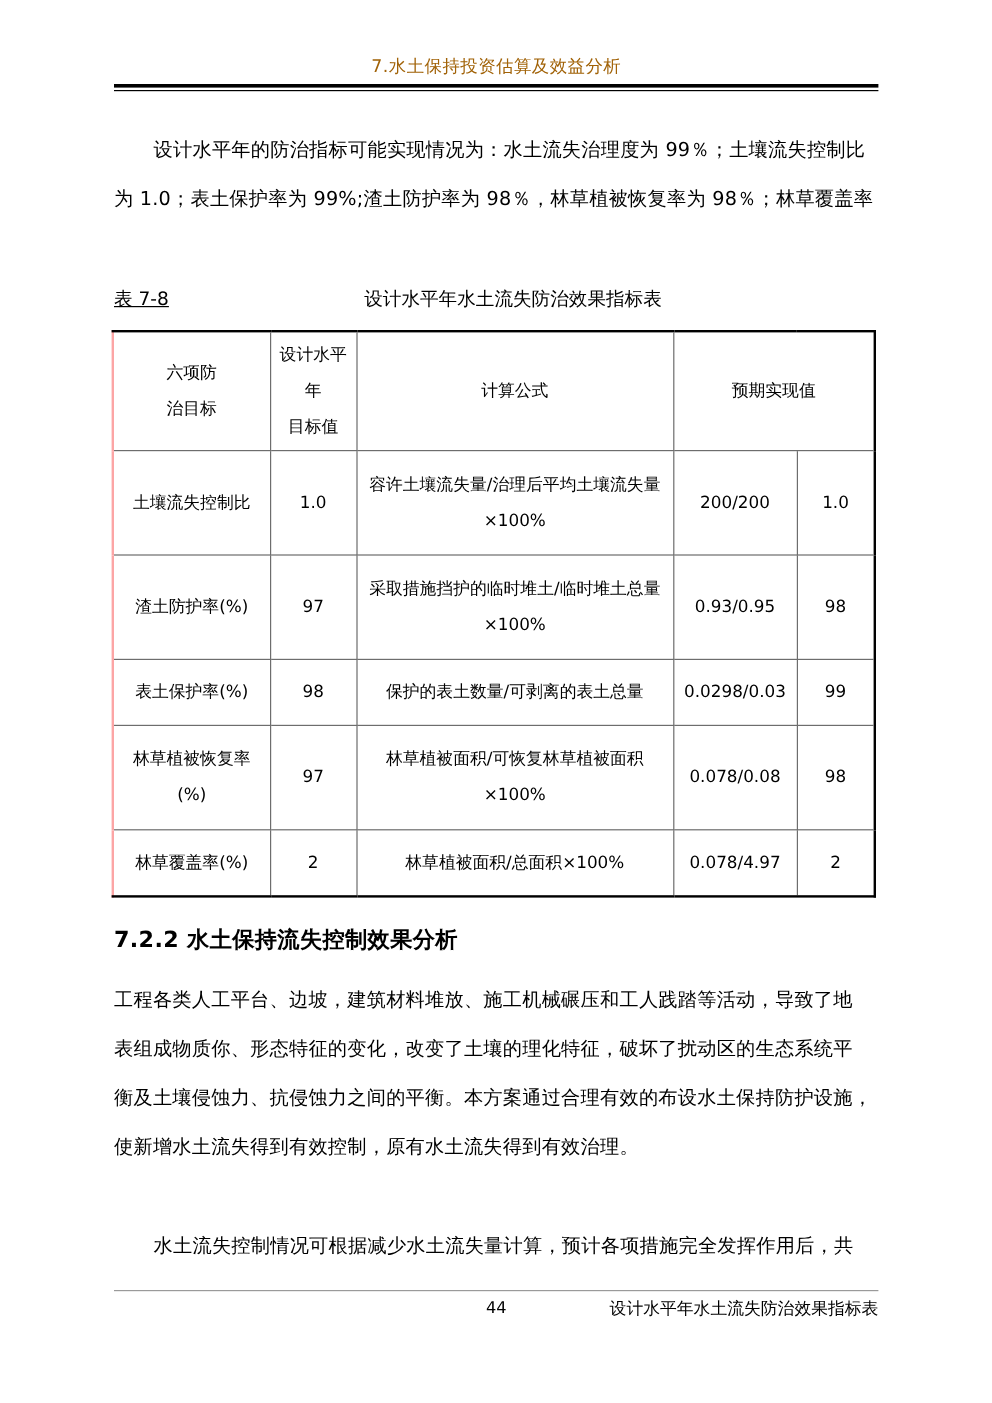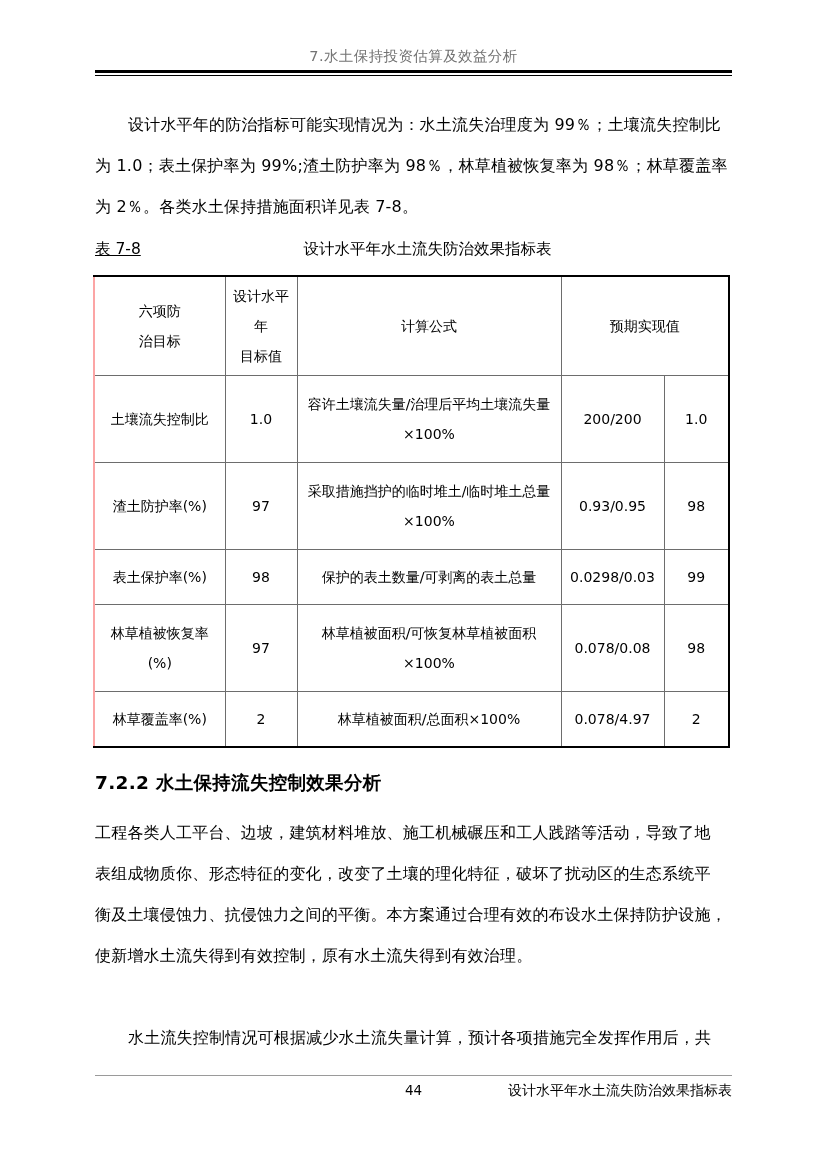--- a/index.html
+++ b/index.html
@@ -30,21 +30,21 @@
     position: absolute;
     left: 95px;
     top: 46px;
     width: 637px;
     text-align: center;
   }
   .page-header-title {
     font-size: 14.5px;
     letter-spacing: 0.4px;
     line-height: 20px;
-    color: #737373;
+    color: #a16207;
   }
   .header-rule-thick {
     position: absolute;
     left: 95px;
     top: 70px;
     width: 637px;
     height: 2.5px;
     background: #000;
   }
   .header-rule-thin {
@@ -183,21 +183,20 @@
   <div class="page-header">
     <div class="page-header-title">7.水土保持投资估算及效益分析</div>
   </div>
   <div class="header-rule-thick"></div>
   <div class="header-rule-thin"></div>
 
   <div class="body-block" style="top: 104px;">
     <div class="para">
       <span class="ln indent">设计水平年的防治指标可能实现情况为：水土流失治理度为 99％；土壤流失控制比</span>
       <span class="ln">为 1.0；表土保护率为 99%;渣土防护率为 98％，林草植被恢复率为 98％；林草覆盖率</span>
-      <span class="ln">为 2％。各类水土保持措施面积详见表 7-8。</span>
     </div>
   </div>
 
   <div class="table-caption">
     <span class="cap-no">表 7-8</span>
     <span class="cap-title">设计水平年水土流失防治效果指标表</span>
   </div>
 
   <table class="data-table">
     <colgroup>

